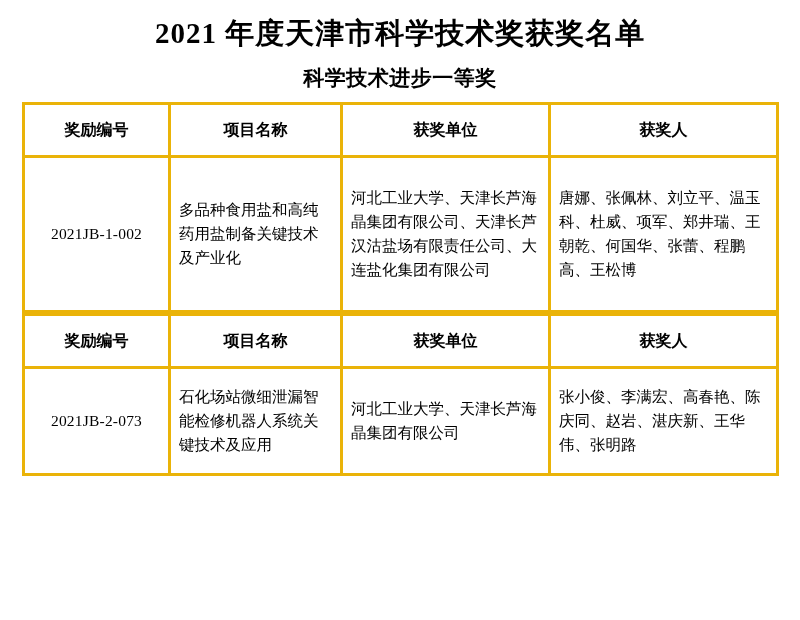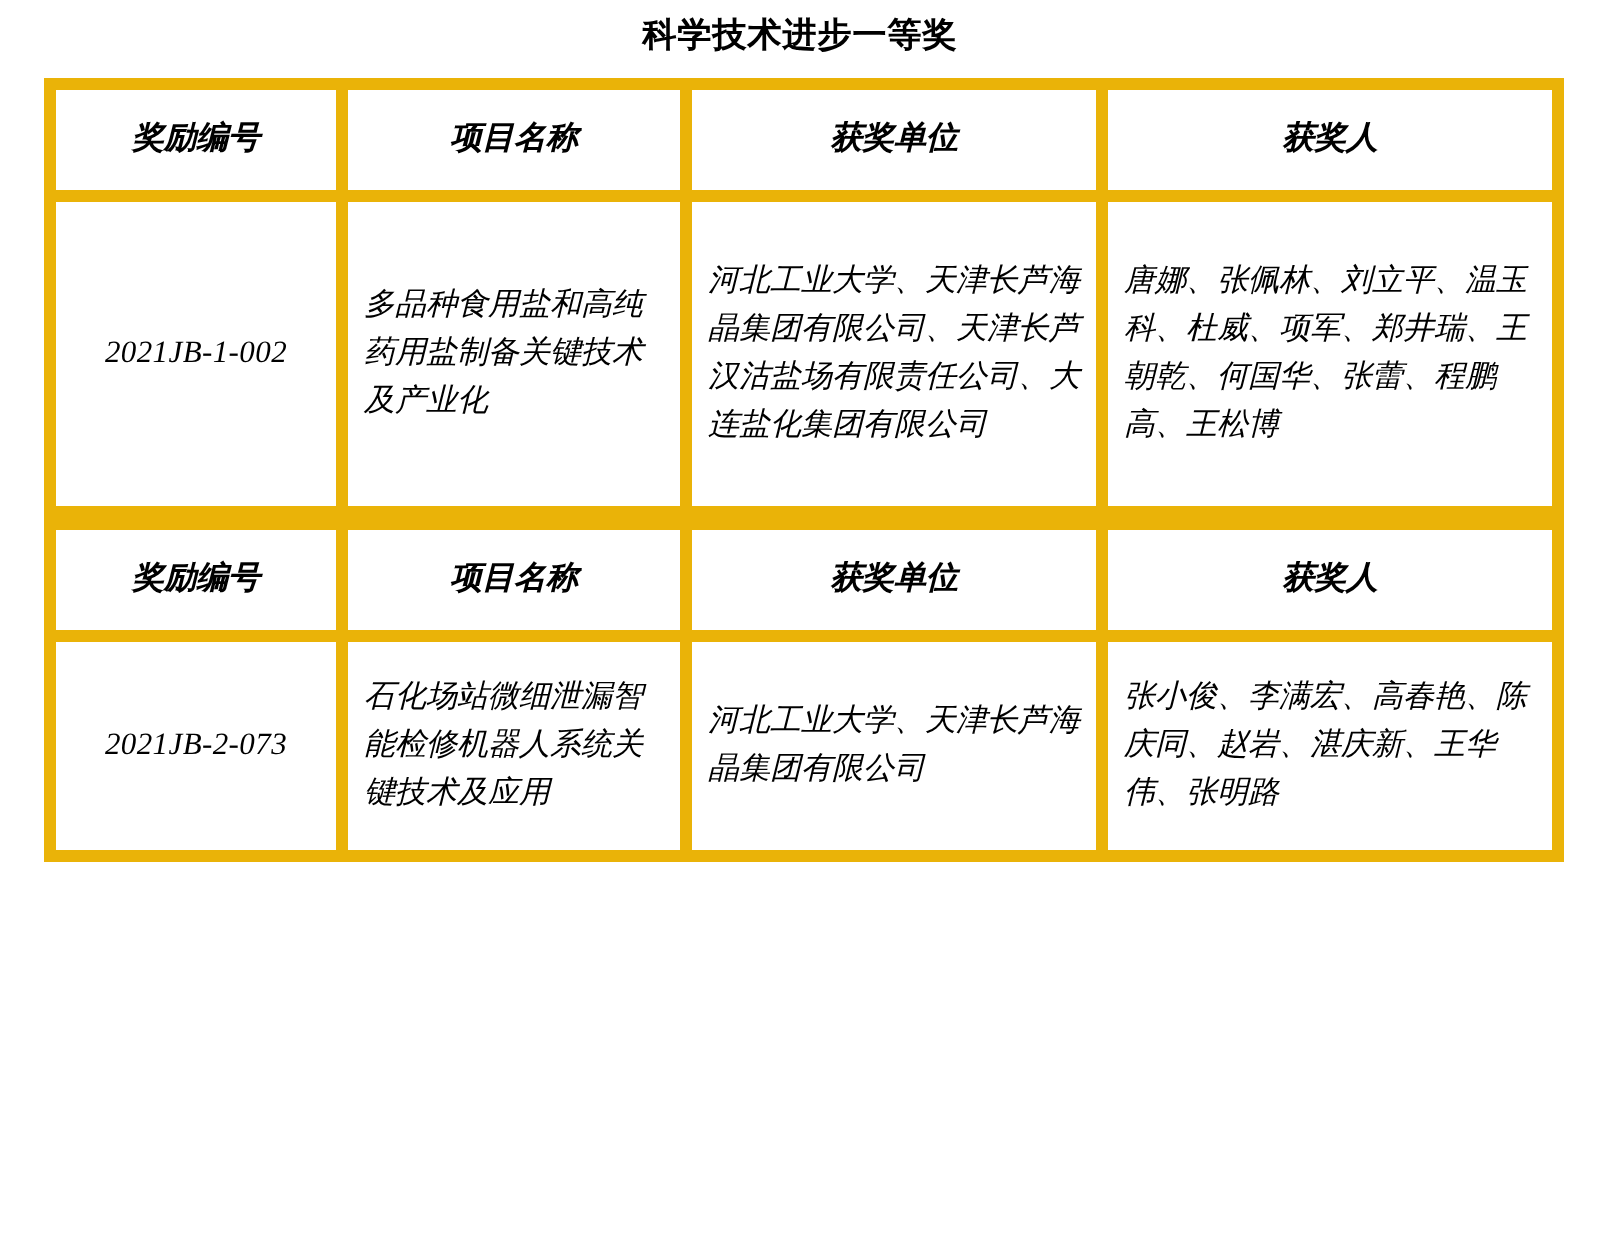--- a/index.html
+++ b/index.html
@@ -25,43 +25,42 @@
     text-align: center;
     font-size: 29px;
     font-weight: bold;
     letter-spacing: 1px;
     margin-top: 14px;
     margin-bottom: 10px;
     font-family: "Liberation Serif", "DejaVu Serif", serif;
   }
   .section-title {
     text-align: center;
-    font-size: 17px;
+    font-size: 21px;
     font-weight: bold;
     margin-top: 6px;
     margin-bottom: 10px;
     letter-spacing: 0.5px;
   }
   .section-title.second {
     margin-top: 38px;
   }
   table.award-table {
     width: 756px;
     border-collapse: collapse;
     table-layout: fixed;
     margin: 0 auto;
   }
   table.award-table th,
   table.award-table td {
-    border: 6px solid #eab308;
+    border: 3px solid #eab308;
     vertical-align: middle;
     padding: 6px 8px;
     font-size: 15.5px;
     line-height: 1.55;
-    font-style: italic;
   }
   table.award-table th {
     text-align: center;
     font-weight: bold;
     font-size: 16px;
     height: 42px;
     padding: 4px 6px;
   }
   .col-code { width: 146px; }
   .col-name { width: 172px; }
@@ -79,20 +78,21 @@
     text-align: left;
   }
   .tbl1 td.cell-name { height: 140px; }
   .tbl2 td.cell-name { height: 92px; }
 </style>
 </head>
 <body>
 
 <div class="page">
 
+  <div class="doc-title">2021 年度天津市科学技术奖获奖名单</div>
 
   <div class="section-title first">科学技术进步一等奖</div>
 
   <table class="award-table tbl1">
     <colgroup>
       <col class="col-code">
       <col class="col-name">
       <col class="col-unit">
       <col class="col-people">
     </colgroup>

